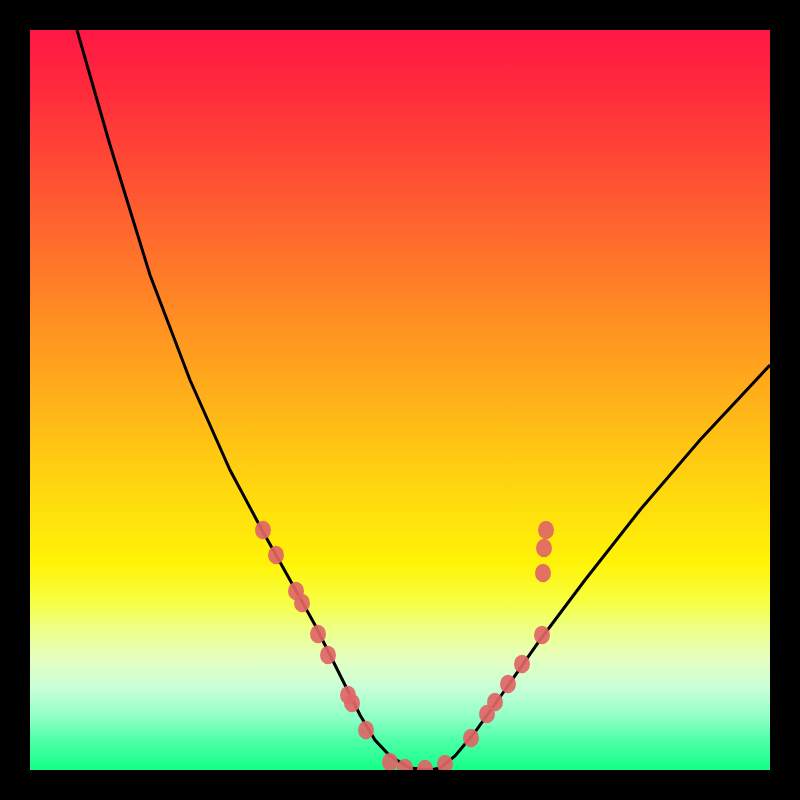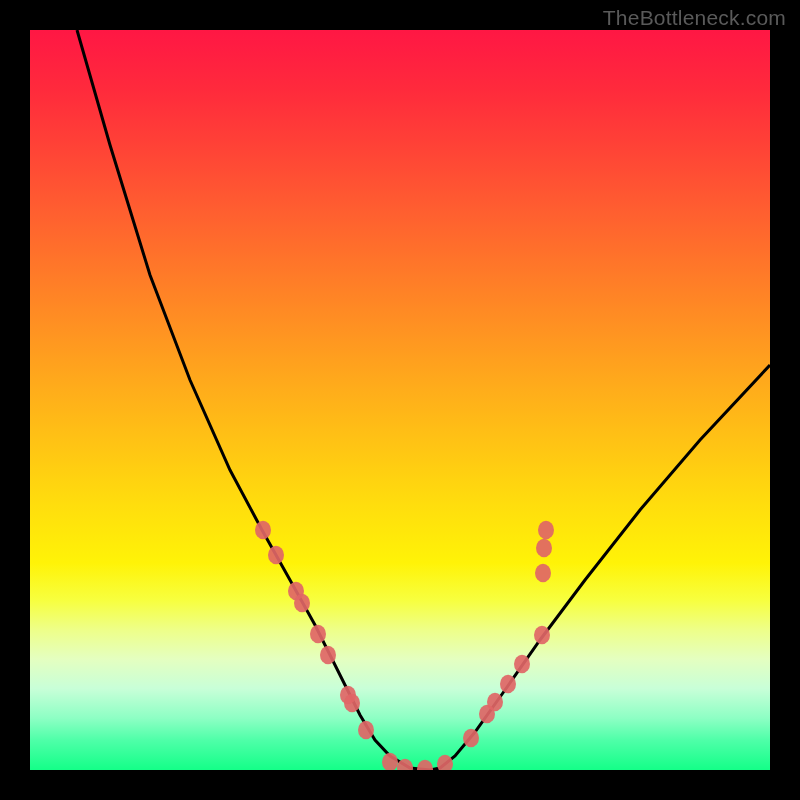--- a/index.html
+++ b/index.html
@@ -69,21 +69,20 @@
     width: 740px;
     height: 740px;
     z-index: 5;
   }
 </style>
 </head>
 <body>
 
 <div class="frame">
 
-  <div class="watermark">TheBottleneck.com</div>
 
   <div class="plot-area">
     <div class="gradient-bg"></div>
 
     <svg class="curve" viewBox="0 0 740 740" preserveAspectRatio="none">
       <path id="curve-path" d="M47 0 L80 115 L120 245 L160 350 L200 440 L232 500 L260 550 L285 595 L300 625 L315 655 L330 685 L345 710 L360 726 L380 738 L400 740 L410 738 L425 726 L445 702 L475 660 L510 610 L555 550 L610 480 L670 410 L740 335" fill="none" stroke="#000000" stroke-width="3"></path>
       <g id="markers">
           <ellipse cx="233" cy="500" rx="8" ry="9.2" fill="#e06666" fill-opacity="0.92"></ellipse>
           <ellipse cx="246" cy="525" rx="8" ry="9.2" fill="#e06666" fill-opacity="0.92"></ellipse>
           <ellipse cx="266" cy="561" rx="8" ry="9.2" fill="#e06666" fill-opacity="0.92"></ellipse>

